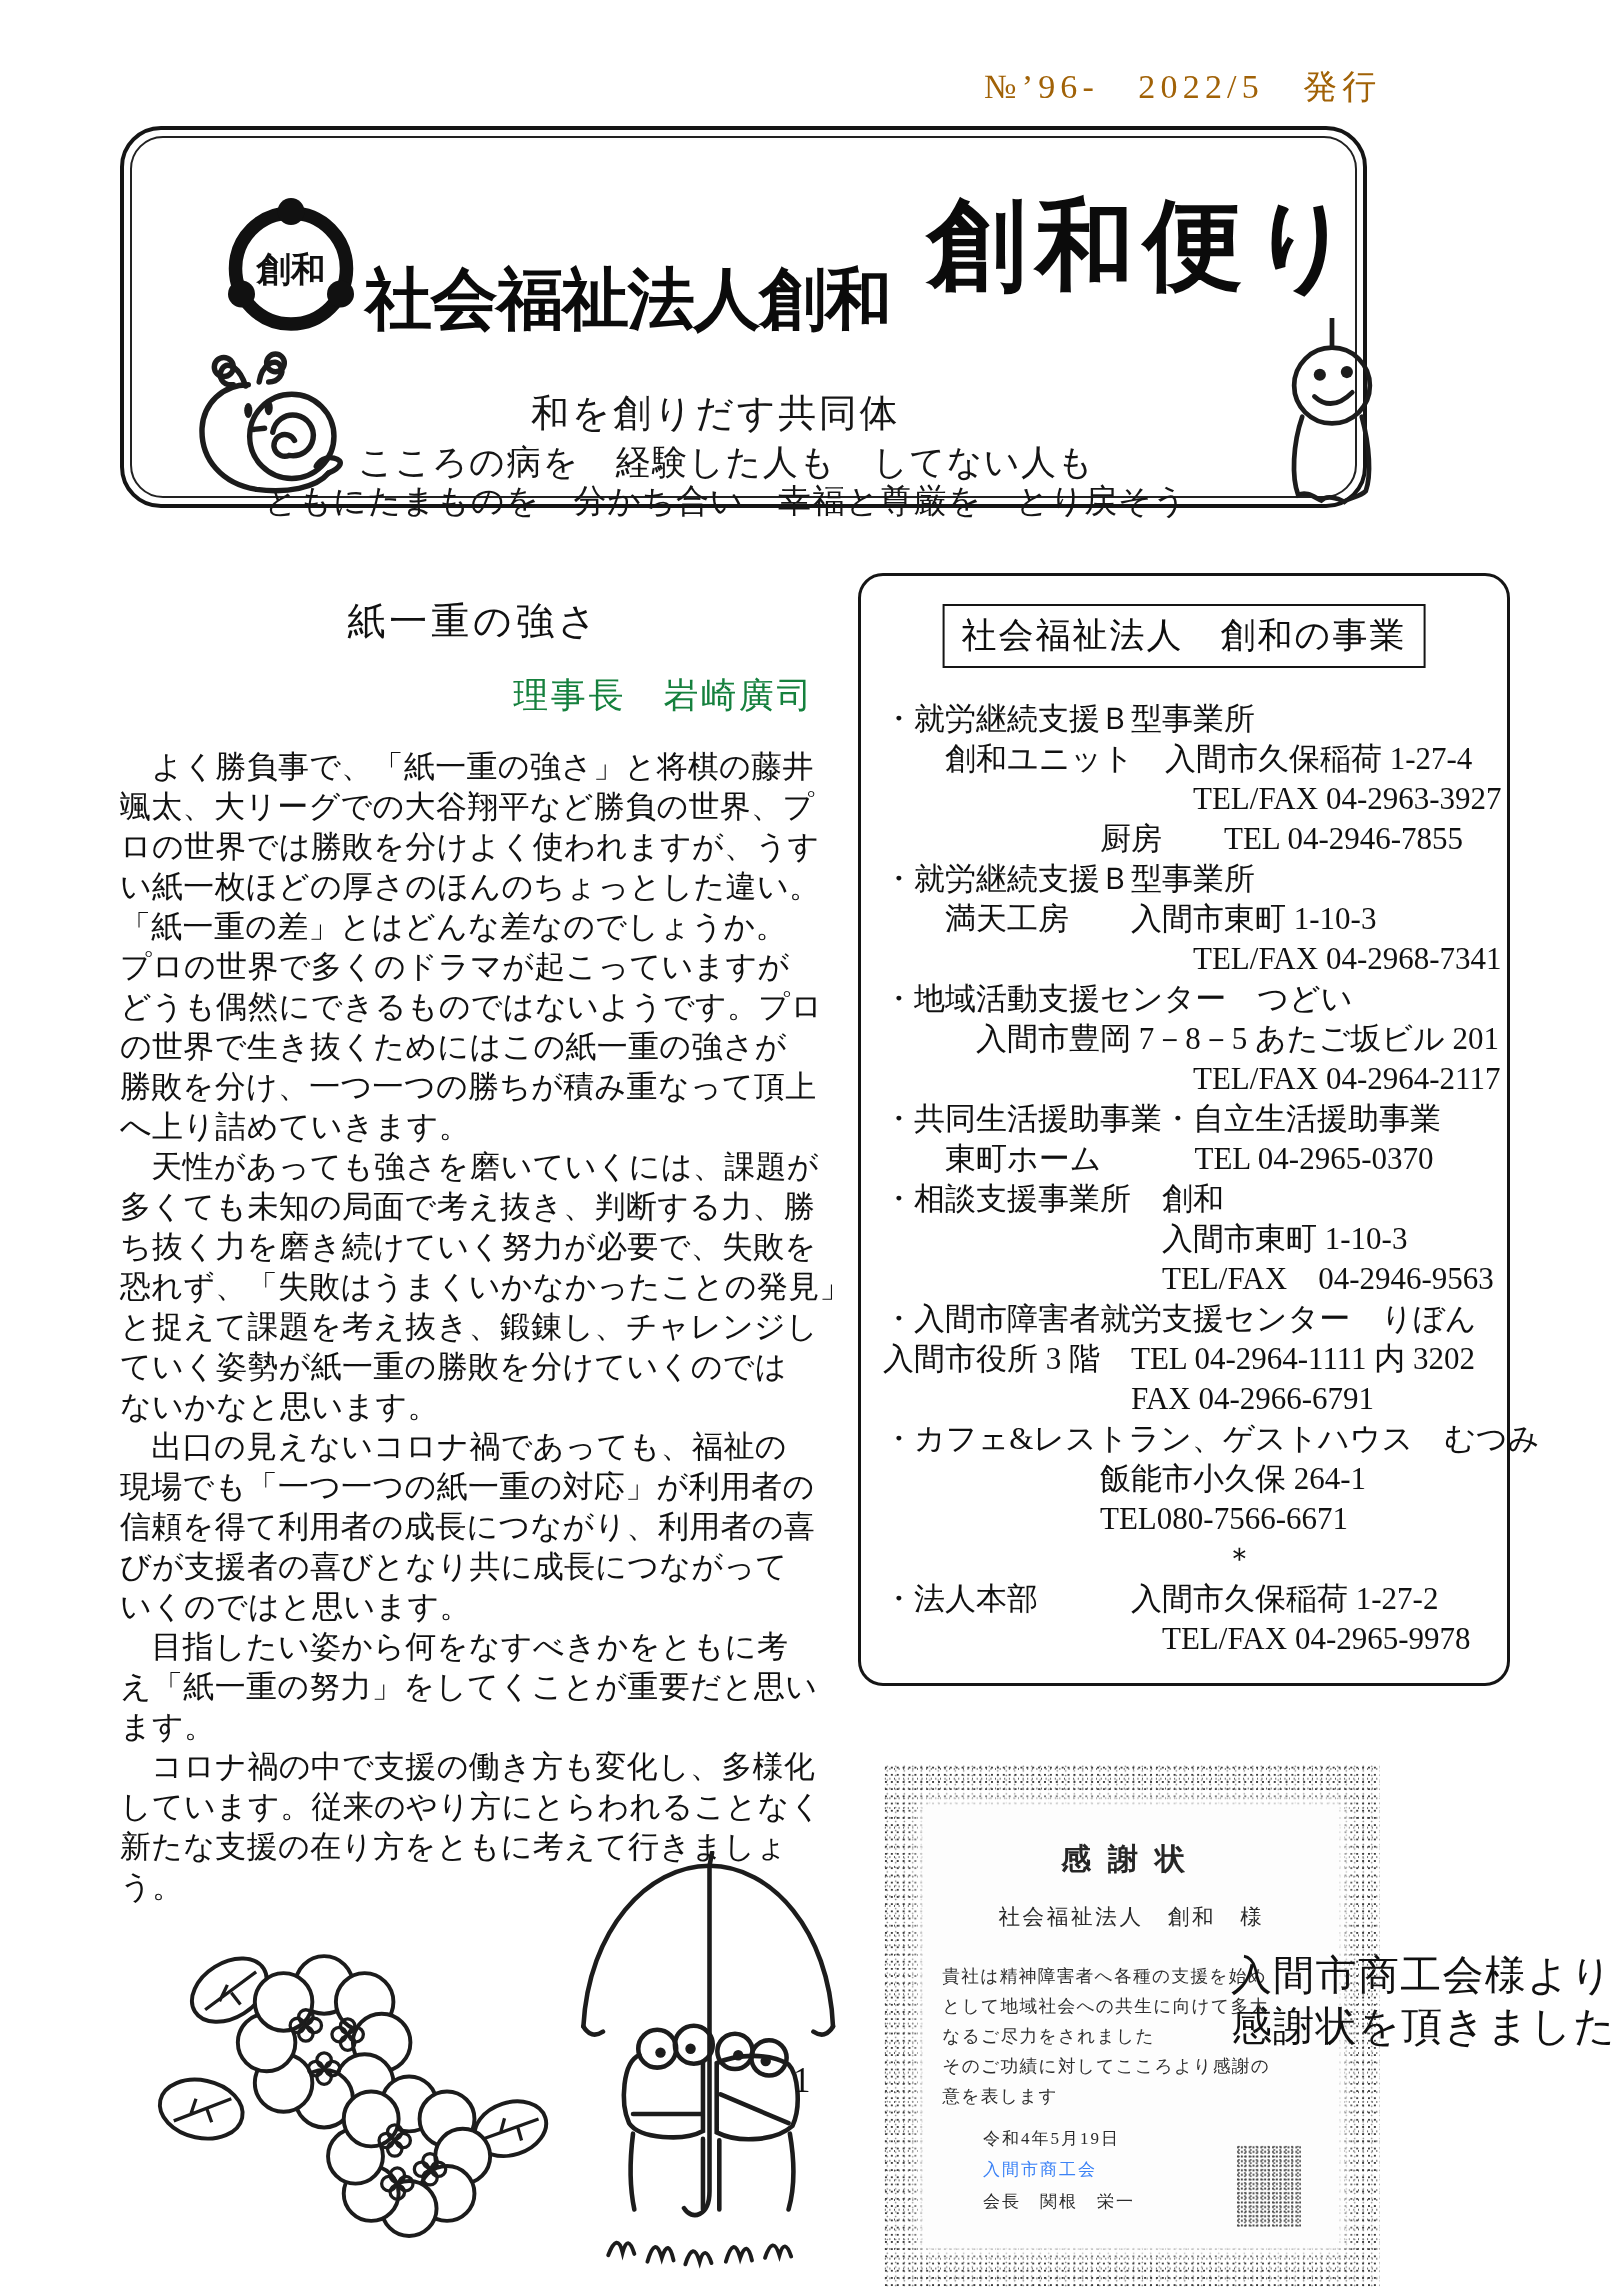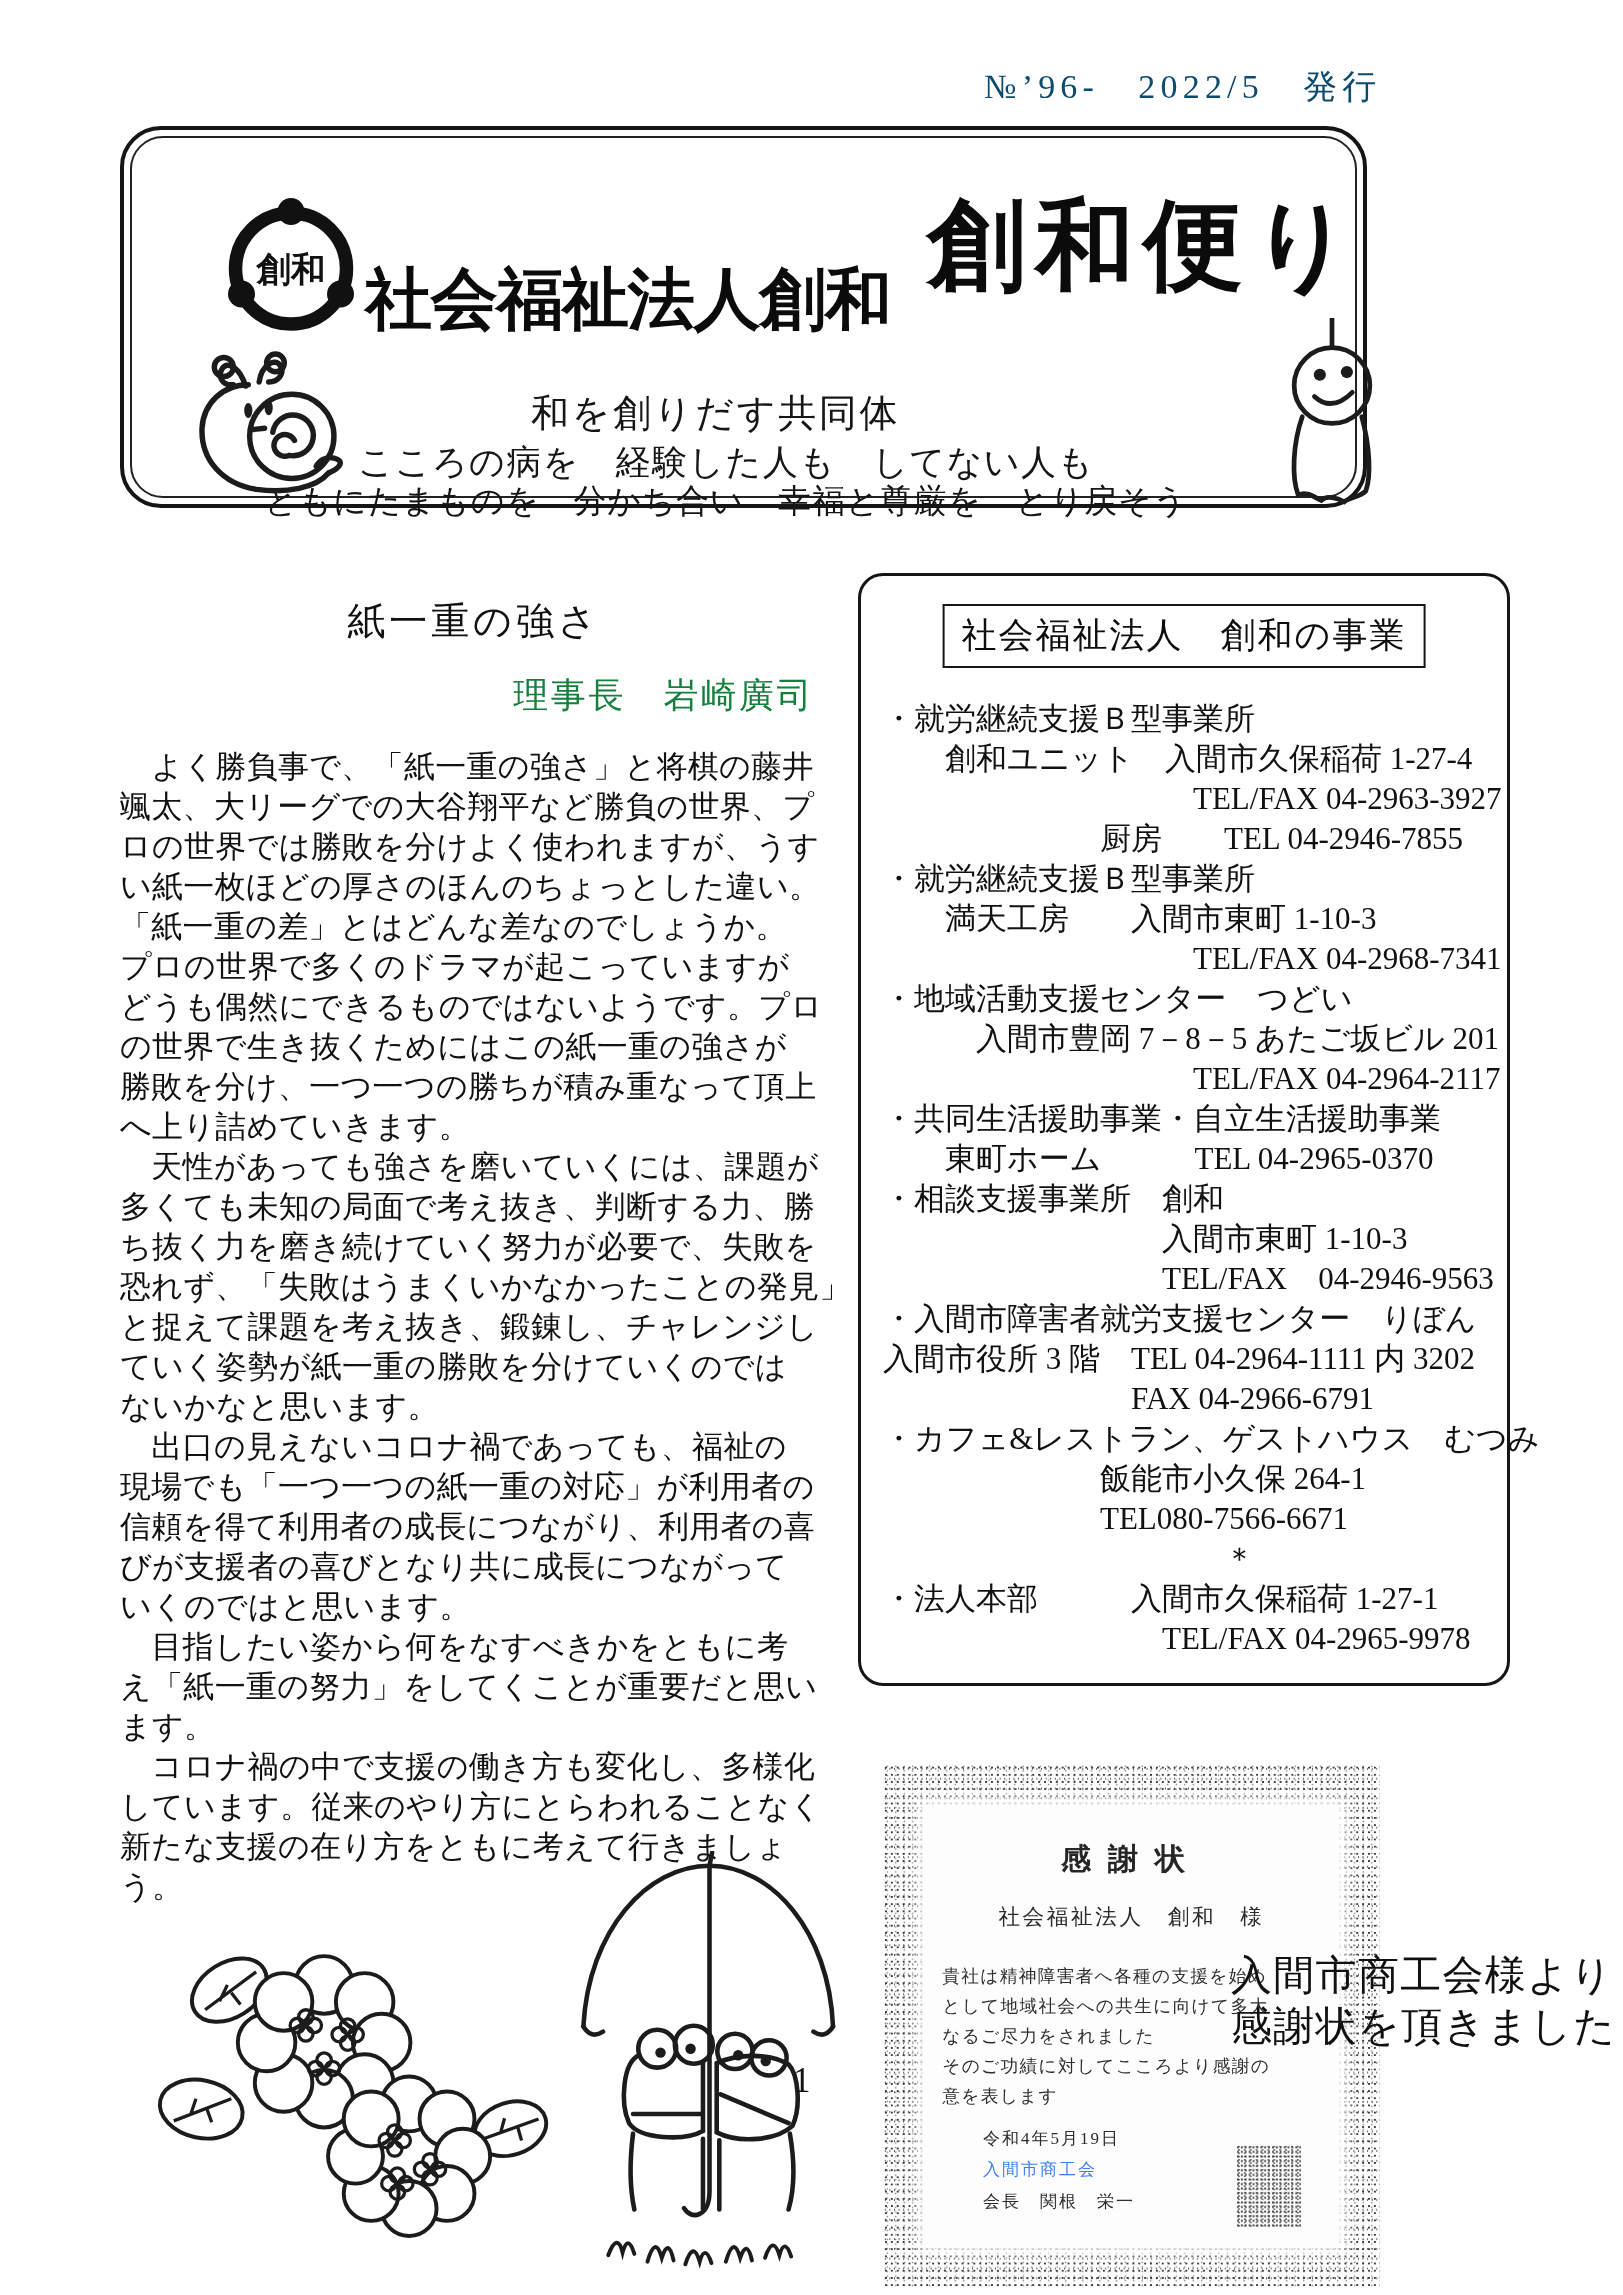--- a/index.html
+++ b/index.html
@@ -11,21 +11,21 @@
     overflow:hidden;
     font-family:"Liberation Serif","DejaVu Serif",serif;
   }
   .abs{position:absolute;}
   .serif{font-family:"Liberation Serif","DejaVu Serif",serif;}
   .sans{font-family:"Liberation Sans","DejaVu Sans",sans-serif;}
 
   
   .issue-line{
     left:984px;top:64px;
-    font-size:34px;letter-spacing:5.2px;color:#0c4a6e;text-align:right;
+    font-size:34px;letter-spacing:5.2px;color:#a16207;text-align:right;
   }
 
   
   .masthead{
     left:120px;top:126px;width:1239px;height:374px;
     border:4.6px solid #151515;border-radius:41px;
   }
   .masthead::before{
     content:"";position:absolute;inset:5.9px;
     border:2px solid #222;border-radius:33px;
@@ -241,21 +241,21 @@
         <div class="tline">・相談支援事業所　創和</div>
         <div class="tline">　　　　　　　　　入間市東町 1-10-3</div>
         <div class="tline">　　　　　　　　　TEL/FAX　04-2946-9563</div>
         <div class="tline">・入間市障害者就労支援センター　りぼん</div>
         <div class="tline">入間市役所 3 階　TEL 04-2964-1111 内 3202</div>
         <div class="tline">　　　　　　　　FAX 04-2966-6791</div>
         <div class="tline">・カフェ&amp;レストラン、ゲストハウス　むつみ</div>
         <div class="tline">　　　　　　　飯能市小久保 264-1</div>
         <div class="tline">　　　　　　　TEL080-7566-6671</div>
         <div class="tline">　　　　　　　　　　　＊</div>
-        <div class="tline">・法人本部　　　入間市久保稲荷 1-27-1</div>
+        <div class="tline">・法人本部　　　入間市久保稲荷 1-27-2</div>
         <div class="tline">　　　　　　　　　TEL/FAX 04-2965-9978</div>
       </div>
   </div>
 
   <svg class="abs" style="left:128px;top:1913px" width="438" height="353" viewBox="0 0 670 540">
     <g fill="#ffffff" stroke="#1c1c1c" stroke-width="6">
       <ellipse cx="155" cy="118" rx="62" ry="42" transform="rotate(-32 155 118)"></ellipse>
       <ellipse cx="112" cy="300" rx="64" ry="44" transform="rotate(12 112 300)"></ellipse>
       <ellipse cx="585" cy="330" rx="56" ry="40" transform="rotate(-18 585 330)"></ellipse>
       <g>

